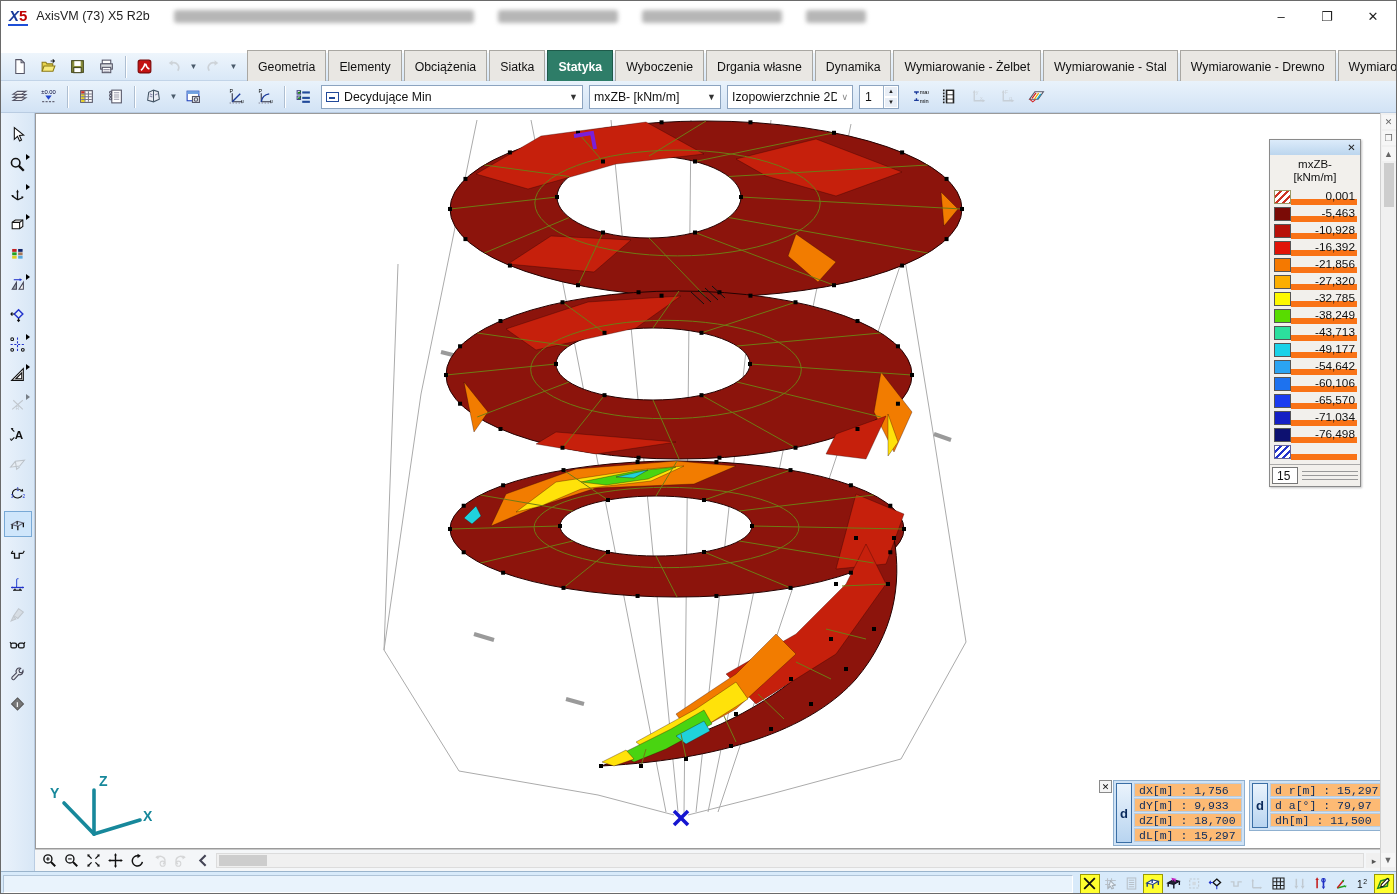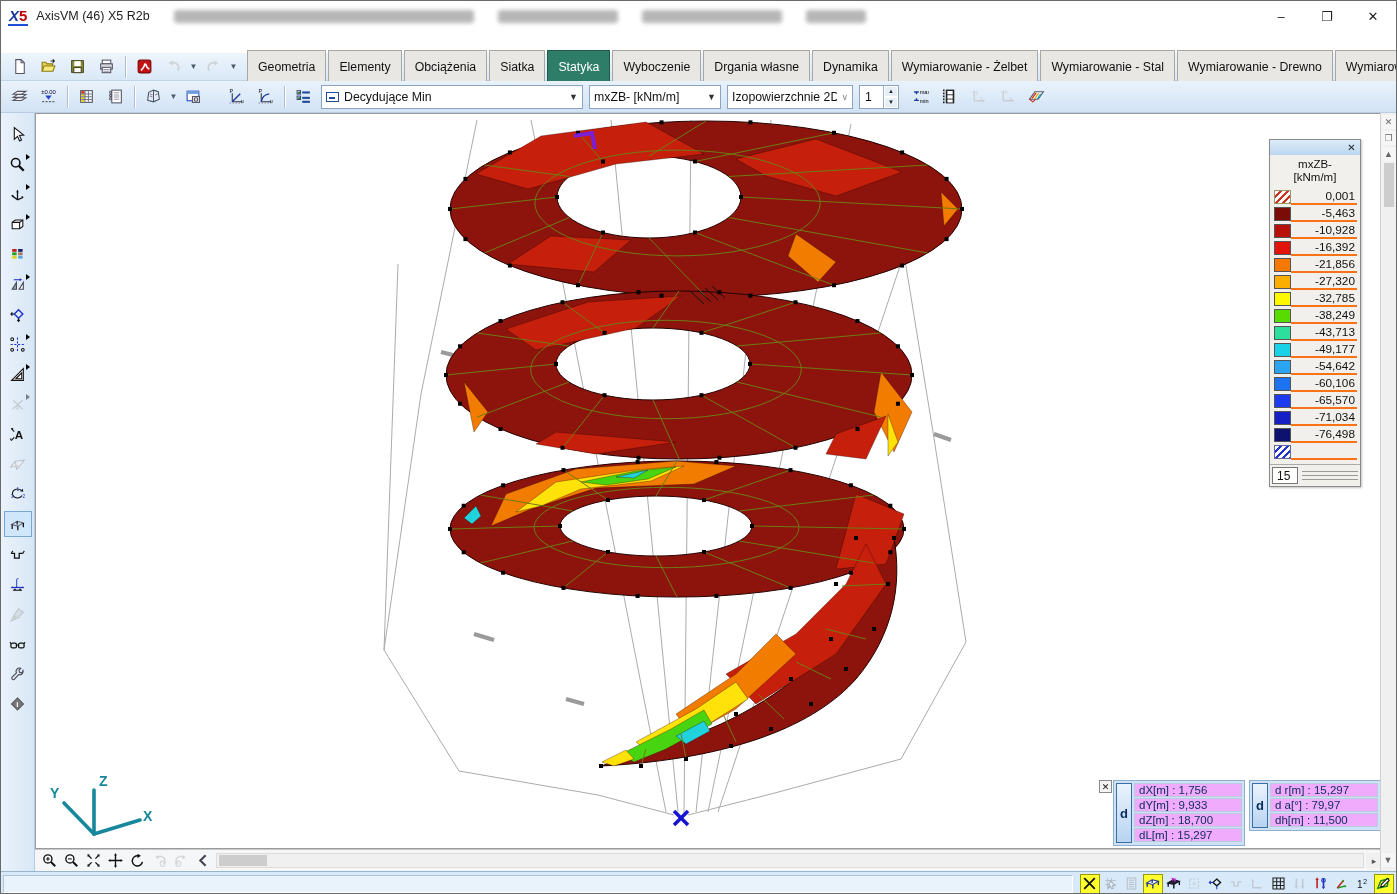--- a/index.html
+++ b/index.html
@@ -26,21 +26,21 @@
   .tb{width:27px;height:24px;border:1px solid transparent;background:transparent;display:inline-flex;align-items:center;
       justify-content:center;padding:0;margin:0 1px;position:relative;}
   .tb.disabled{opacity:.45;filter:grayscale(1);}
   .tb.active{background:#cfe6fb;border:1px solid #78a9d6;}
   .sep{width:1px;height:22px;background:#aebfd2;margin:0 4px;box-shadow:1px 0 0 #fff;}
   .caret{width:11px;height:24px;display:inline-flex;align-items:center;justify-content:center;font-size:8px;color:#4a5a6a;}
   
   .tabs{display:flex;align-items:center;margin-left:8px;}
   .tab{height:33px;display:flex;align-items:center;padding:0 10px;margin-right:2px;font-size:12.3px;
        background:#e9e7e3;border:1px solid #a9a7a2;color:#111;white-space:nowrap;}
-  .tab.active{background:#2e7d68;border-color:#1e5a4a;color:#fff;}
+  .tab.active{background:#2e7d68;border-color:#1e5a4a;color:#fff;font-weight:bold;}
   
   .combo{height:24px;background:#fff;border:1px solid #8ca4c0;display:flex;align-items:center;font-size:12.3px;
          padding:0 4px;margin:0 3px;position:relative;}
   .combo .cval{flex:1;overflow:hidden;white-space:nowrap;}
   .combo .arrow{font-size:9px;color:#333;margin-left:4px;}
   .lcicon{width:13px;height:10px;border:1px solid #224a9a;margin-right:5px;position:relative;background:#fff;}
   .lcicon::after{content:"";position:absolute;left:2px;top:4px;width:6px;height:2px;background:#224a9a;}
   .spinner{height:24px;width:40px;background:#fff;border:1px solid #8ca4c0;display:flex;margin:0 3px;}
   .spinner .sval{flex:1;display:flex;align-items:center;padding-left:5px;font-size:12.3px;}
   .spinner .sbtns{width:15px;display:flex;flex-direction:column;border-left:1px solid #9ab0c8;}
@@ -65,54 +65,54 @@
   .vcol{position:absolute;right:0;top:112px;width:16px;height:758px;background:#f0f0f0;border-left:1px solid #d0d0d0;}
   .vbtn{width:14px;height:14px;margin:2px auto;display:flex;align-items:center;justify-content:center;font-size:9px;color:#666;background:#f6f6f6;}
   .vthumb{width:10px;height:44px;margin:2px auto;background:#cdcdcd;}
   
   .legend{position:absolute;left:1233px;top:25px;width:92px;background:#f2f0ec;border:1px solid #8a8a8a;box-shadow:1px 1px 2px rgba(0,0,0,.25);}
   .legtitle{height:15px;background:linear-gradient(#dcebfa,#bcd6ee);display:flex;align-items:center;justify-content:flex-end;padding-right:2px;}
   .legclose{font-size:10px;color:#222;width:13px;text-align:center;}
   .leghead{font-size:11.5px;text-align:center;padding:3px 0 4px;line-height:13px;color:#111;}
   .legrow{display:flex;align-items:center;height:17px;padding:0 3px 0 4px;}
   .legsw{width:17px;height:14px;border:1px solid #555;flex:none;}
-  .legval{flex:1;text-align:right;font-size:11.8px;border-bottom:2px solid #f97316;height:16px;line-height:15px;padding-right:2px;color:#111;}
+  .legval{flex:1;text-align:right;font-size:11.8px;border-bottom:6px solid #f97316;height:16px;line-height:15px;padding-right:2px;color:#111;}
   .hatchR{background:repeating-linear-gradient(135deg,#fff 0 3px,#cc3322 3px 5px);border:1px solid #996;}
   .hatchB{background:repeating-linear-gradient(135deg,#fff 0 3px,#2233cc 3px 5px);border:1px solid #669;}
   .leglevels{display:flex;align-items:stretch;height:22px;margin-top:4px;border-top:1px solid #aaa;}
   .levbox{width:26px;background:#fff;border:1px solid #777;margin:2px;font-size:12px;display:flex;align-items:center;padding-left:4px;}
   .levlines{flex:1;margin:3px 2px;background:repeating-linear-gradient(#f2f0ec 0 3px,#999 3px 4px);}
   
   .coordwrap{position:absolute;left:1063px;top:666px;display:flex;align-items:flex-start;}
   .cclose{width:13px;height:13px;border:1px solid #8a8a8a;background:#f4f4f4;font-size:9px;display:flex;align-items:center;justify-content:center;margin-right:1px;}
   .cpanel{background:#cfe2f5;border:1px solid #8fb0d0;display:flex;padding:2px;margin-right:4px;}
   .dbtn{width:16px;background:linear-gradient(#eaf3fc,#b8d4f0);border:1px solid #3a6ea5;color:#0a2a5c;font-weight:bold;
         font-size:13px;display:flex;align-items:center;justify-content:center;margin-right:2px;}
   .crows{display:flex;flex-direction:column;}
-  .crow{background:#f0abfc;border:1px solid #b8cce0;margin:0 0 1px 0;padding:0 4px;font-size:11.5px;height:14px;
-        line-height:13px;color:#0a2a5c;white-space:nowrap;min-width:108px;}
+  .crow{background:#fdba74;border:1px solid #b8cce0;margin:0 0 1px 0;padding:0 4px;font-size:11.5px;height:14px;
+        line-height:13px;color:#0a2a5c;white-space:nowrap;min-width:108px;font-family:Liberation Mono, monospace;}
   
   .triad{position:absolute;left:6px;top:656px;}
   
   .statusbar{position:absolute;left:0;top:870px;width:100%;height:24px;background:#d8eafa;border-top:1px solid #9ab4cc;
              display:flex;align-items:center;padding:0 2px;}
   .statusfield{flex:1;height:18px;background:#e9f3fc;border:1px solid #b0c4d8;border-right-color:#fff;border-bottom-color:#fff;margin-right:6px;}
   .sic{width:20px;height:20px;display:flex;align-items:center;justify-content:center;border:1px solid transparent;margin:0 0.5px;}
   .sic.active{background:#ffff2e;border:1px solid #9a9a00;}
   .sic.disabled{opacity:.5;filter:grayscale(1);}
   svg text{font-family:"Liberation Sans",sans-serif;}
 </style>
 </head>
 <body>
 
 <div id="app">
 
   <div class="titlebar">
     <span class="logo"><b>X</b><i>5</i></span>
-    <span class="wtitle">AxisVM (46) X5 R2b</span>
+    <span class="wtitle">AxisVM (73) X5 R2b</span>
     <span class="redact" style="width:300px"></span>
     <span class="redact" style="width:120px"></span>
     <span class="redact" style="width:140px"></span>
     <span class="redact" style="width:60px"></span>
     <div class="winbtns">
       <span class="winbtn">–</span>
       <span class="winbtn">❐</span>
       <span class="winbtn">✕</span>
     </div>
   </div>

